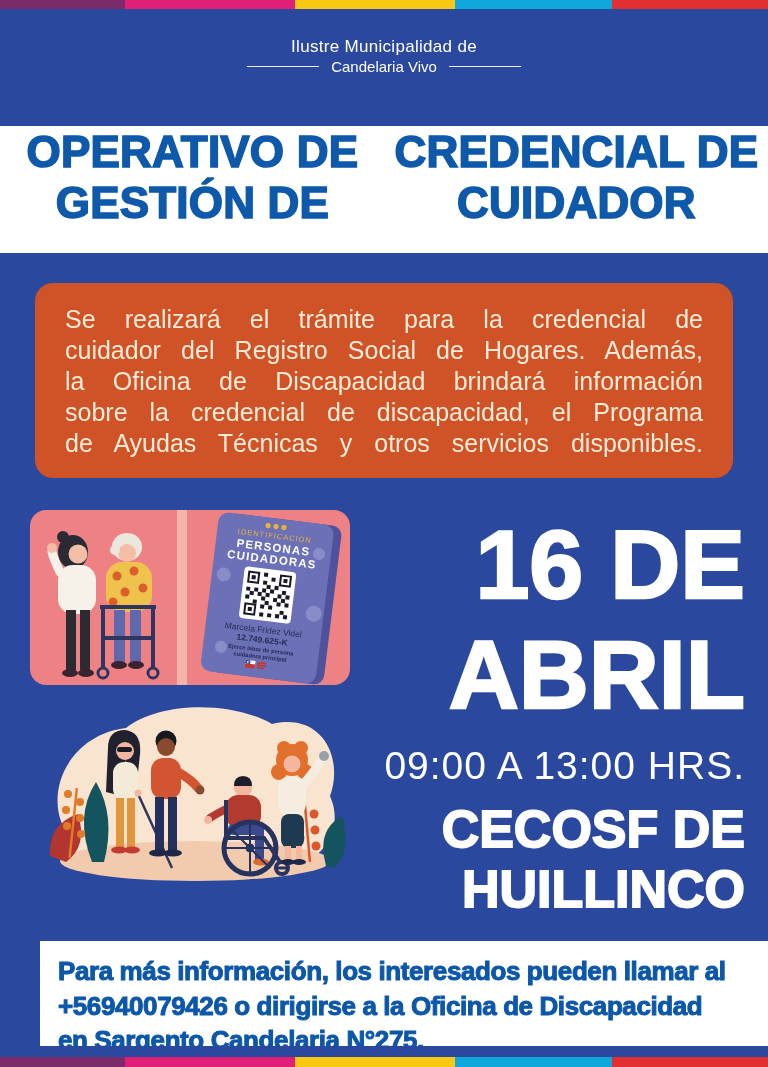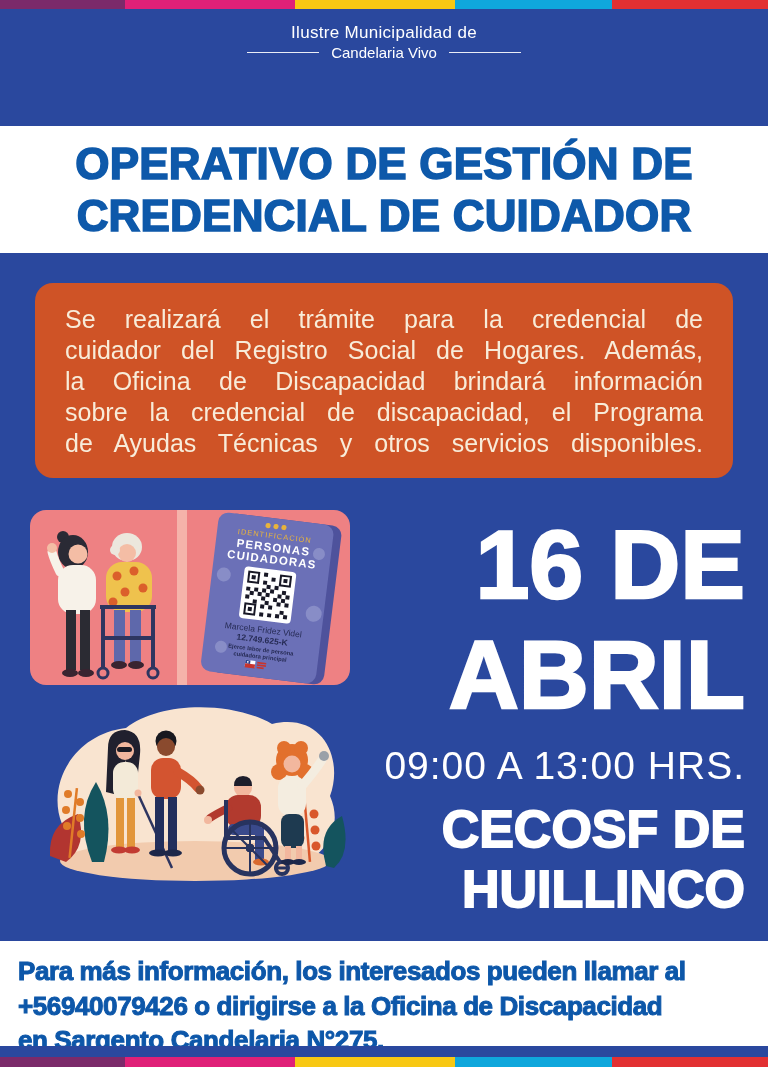--- a/index.html
+++ b/index.html
@@ -11,27 +11,27 @@
   .stripe.top { height:9px; }
   .stripe.bottom { height:10px; }
   .seg-purple { width:125px; background:#7b2a6a; }
   .seg-pink   { width:170px; background:#e02078; }
   .seg-yellow { width:160px; background:#f8c813; }
   .seg-cyan   { width:157px; background:#0fa7dc; }
   .seg-red    { flex:1;      background:#e23032; }
 
   
   .header { height:117px; background:#2a489e; text-align:center; color:#fff; }
-  .header-sub { padding-top:14px; font-size:17px; letter-spacing:.3px; }
+  .header-sub { padding-top:28px; font-size:17px; letter-spacing:.3px; }
   .brand { font-size:57px; font-weight:bold; letter-spacing:1px; line-height:1.02; -webkit-text-stroke:2px #ffffff; }
   .tagline { display:flex; align-items:center; justify-content:center; gap:12px; font-size:15px; margin-top:1px; }
   .tagline .rule { width:72px; height:1px; background:#ffffff; opacity:.9; }
 
   
-  .title-band { height:127px; background:#ffffff; display:flex; flex-direction:column; justify-content:center; text-align:center; }
+  .title-band { height:127px; background:#ffffff; display:flex; flex-direction:row; justify-content:center; text-align:center; }
   .title-band div { color:#0e59aa; font-weight:bold; font-size:44px; line-height:1.16; letter-spacing:.2px; -webkit-text-stroke:1.6px #0e59aa; }
 
   
   .body { height:688px; background:#2a489e; }
   .info-card { margin:30px 35px 0 35px; height:195px; background:#cf5326; border-radius:18px; padding:21px 30px; }
   .info-card .jline { color:#f8ecd9; font-size:25px; line-height:31px; text-align:justify; text-align-last:justify; white-space:normal; }
 
   .content-row { display:flex; margin-top:32px; padding:0 23px 0 30px; }
   .left-col { flex:0 0 320px; width:320px; }
   .photo { width:320px; height:175px; background:#ee8183; border-radius:16px; position:relative; overflow:hidden; }
@@ -41,21 +41,21 @@
   .photo .divider { position:absolute; left:147px; top:0; width:10px; height:100%; background:#f5b3aa; }
   .illustration { margin-top:11px; width:320px; height:198px; }
 
   .right-col { flex:1; padding-left:26px; color:#ffffff;text-align:right; }
   .big-date div { font-size:97px; font-weight:bold; line-height:110px; -webkit-text-stroke:2.5px #ffffff; letter-spacing:0; }
   .time { margin-top:14px; font-size:39px; font-weight:normal; letter-spacing:1px; }
   .venue div { font-size:52px; font-weight:bold; line-height:58px; -webkit-text-stroke:1.8px #ffffff; margin-top:2px; }
   .venue { margin-top:12px; }
 
   
-  .footer-band { height:105px; background:#ffffff; padding:13px 18px; overflow:hidden; }
+  .footer-band { height:105px; background:#ffffff; padding:13px 18px; overflow:hidden;margin-left:40px; }
   .footer-band .line { color:#0d57a9; font-weight:bold; font-size:26px; line-height:34.5px; letter-spacing:-0.4px; white-space:nowrap; -webkit-text-stroke:1px #0d57a9; }
   .footer-blue { height:11px; background:#2a489e; }
 
   svg text { font-family:"Liberation Sans", sans-serif; }
 </style>
 </head>
 <body>
 
 <div class="poster">
 

